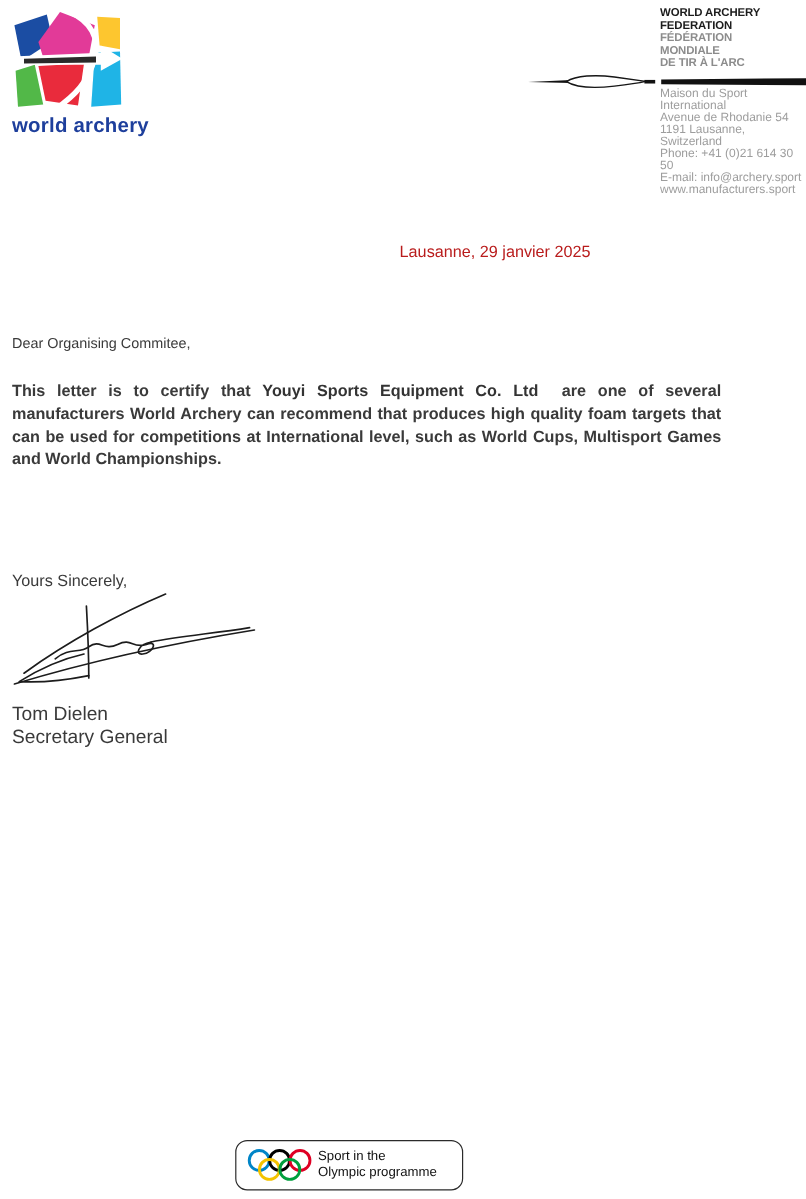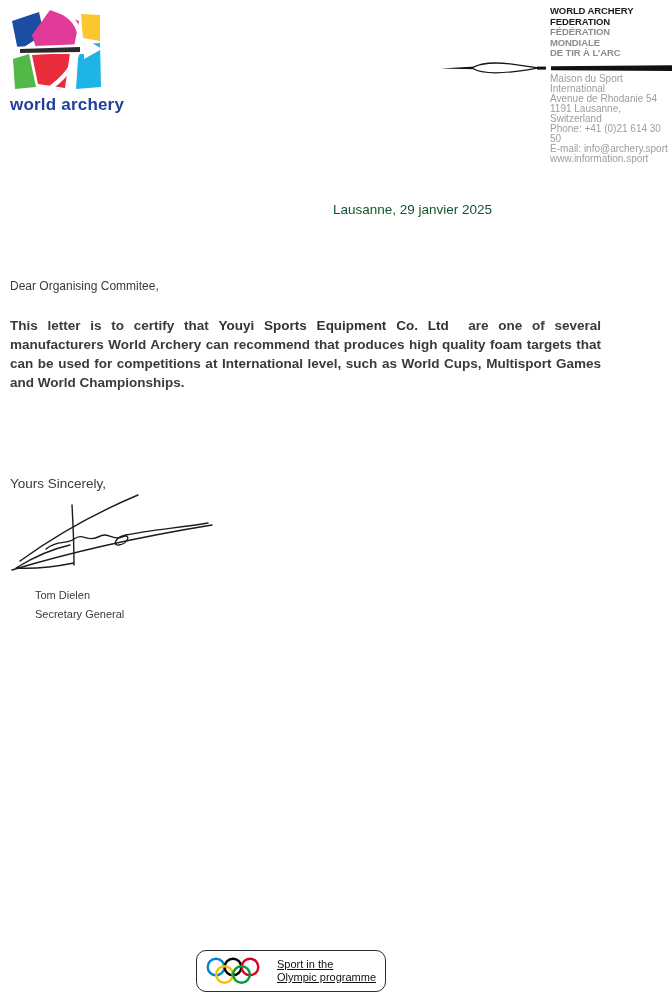--- a/index.html
+++ b/index.html
@@ -17,39 +17,39 @@
   
   .fed-block{position:absolute;left:550px;top:6px;width:120px;line-height:10.5px;}
   .fed-en{font-size:9.5px;font-weight:bold;color:#1c1c1c;letter-spacing:-0.1px;}
   .fed-fr{font-size:9.5px;font-weight:bold;color:#8c8c8c;margin-top:0;letter-spacing:-0.1px;}
   .arrow-graphic{position:absolute;left:438px;top:60px;}
   .address-block{
     position:absolute;left:550px;top:74px;width:122px;
     font-size:10px;line-height:10px;color:#9d9d9d;
   }
   
-  .date-line{position:absolute;left:333px;top:202px;font-size:13.5px;color:#14532d;}
+  .date-line{position:absolute;left:333px;top:202px;font-size:13.5px;color:#b91c1c;}
   .salutation{position:absolute;left:10px;top:279px;font-size:12px;}
   .para1{
     position:absolute;left:10px;top:316px;width:591px;
     font-size:13.5px;line-height:19px;text-align:justify;font-weight:bold;
   }
   .para1 b{color:#333;}
   .para2{position:absolute;left:10px;top:412px;width:591px;font-size:13.5px;line-height:19px;}
   .closing{position:absolute;left:10px;top:450px;font-size:13.5px;margin-top:26px;}
   .signature{position:absolute;left:8px;top:487px;}
-  .signer{position:absolute;left:10px;top:586px;font-size:11px;line-height:19px;margin-left:25px;}
+  .signer{position:absolute;left:10px;top:586px;font-size:16px;line-height:19px;}
   
   .oly-badge{
     position:absolute;left:196px;top:950px;width:190px;height:42px;
     border:1.6px solid #2b2b2b;border-radius:10px;box-sizing:border-box;
     display:flex;align-items:center;
   }
   .oly-rings{margin-left:8px;flex:0 0 auto;}
-  .oly-text{margin-left:16px;font-size:11px;line-height:13px;color:#111;text-decoration:underline;}
+  .oly-text{margin-left:4px;font-size:11px;line-height:13px;color:#111;}
 </style>
 </head>
 <body>
 
 <div class="page">
 
   <div class="logo-block">
     <svg class="logo-mark" width="92" height="86" viewBox="0 0 92 86" xmlns="http://www.w3.org/2000/svg">
       <polygon points="2,13 29,4 34,26 8,43" fill="#1b4da3"></polygon>
       <polygon points="40,2 69,13 64,39 26,40 22,27" fill="#e23a98"></polygon>
@@ -83,21 +83,21 @@
     <rect x="99" y="6.6" width="9" height="3" fill="#111111"></rect>
     <polygon points="113,6.2 234,5.2 234,11 113,10.2" fill="#111111"></polygon>
   </svg>
 
   <div class="address-block">
     <div>Maison du Sport International</div>
     <div>Avenue de Rhodanie 54</div>
     <div>1191 Lausanne, Switzerland</div>
     <div>Phone: +41 (0)21 614 30 50</div>
     <div>E-mail: info@archery.sport</div>
-    <div>www.information.sport</div>
+    <div>www.manufacturers.sport</div>
   </div>
 
   <div class="date-line">Lausanne, 29 janvier 2025</div>
 
   <div class="salutation">Dear Organising Commitee,</div>
 
   <div class="para1"><span>This letter is to certify that </span><b>Youyi Sports Equipment Co. Ltd</b><span>&nbsp; are one of several manufacturers World Archery can recommend that produces high quality foam targets that can be used for competitions at International level, such as World Cups, Multisport Games and World Championships.</span></div>
 
 
   <div class="closing">Yours Sincerely,</div>

